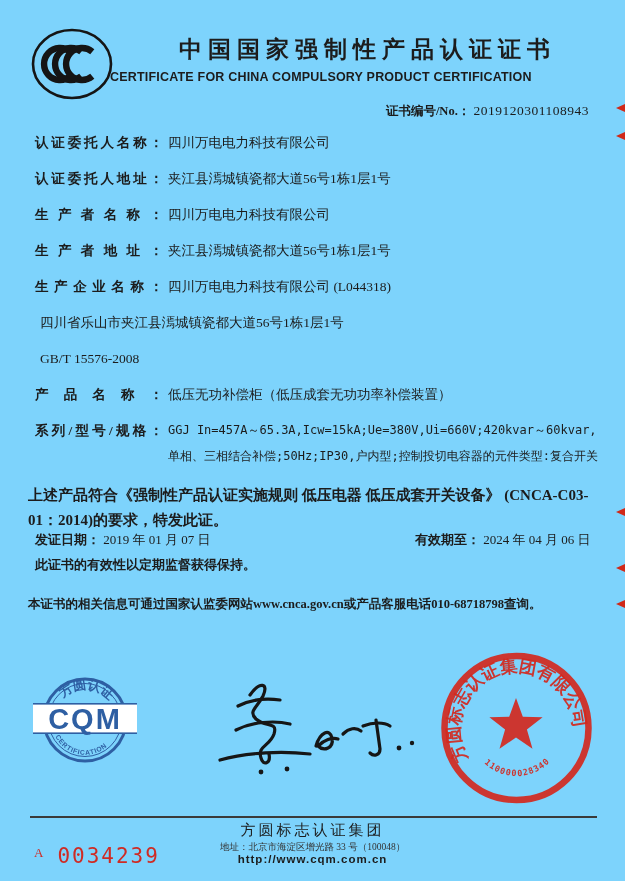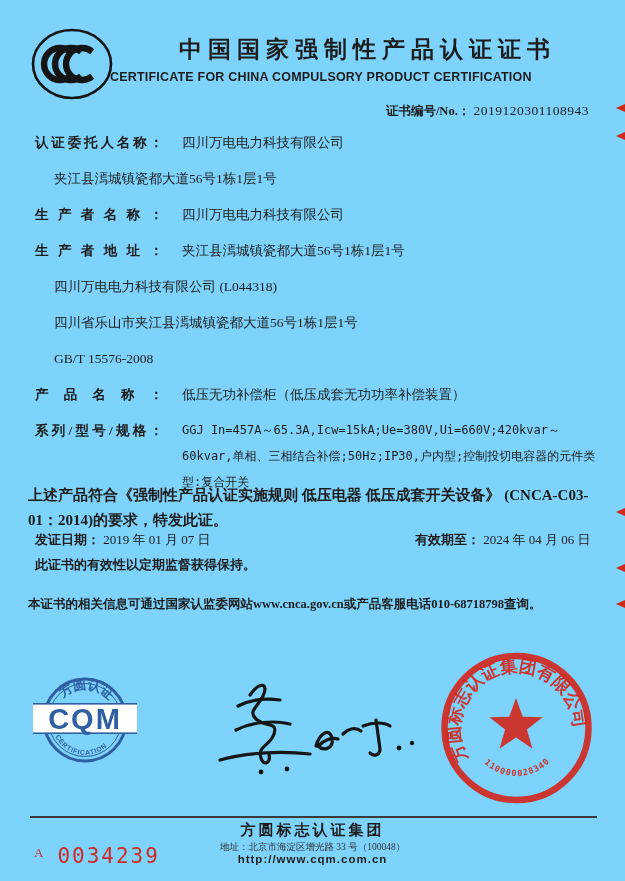--- a/index.html
+++ b/index.html
@@ -27,42 +27,42 @@
   .certno .val{font-size:13.5px;letter-spacing:0.5px;}
   
   .fields{position:absolute;left:35px;right:18px;top:132px;}
   .frow{display:flex;margin-bottom:15px;}
   .flabel{
     display:inline-block;width:128px;flex:0 0 128px;
     font-weight:bold;font-size:13.5px;line-height:21px;
     text-align:justify;text-align-last:justify;
   }
   .fvalue{
-    flex:1;font-size:13.5px;line-height:21px;margin-left:19px;
+    flex:1;font-size:13.5px;line-height:21px;margin-left:5px;
   }
   .frow.specs .fvalue{
     font-family:"DejaVu Sans Mono","Liberation Mono",monospace;
     font-size:12px;line-height:26px;margin-top:-3px;
   }
   .statement{
     position:absolute;left:28px;right:14px;top:483px;
     font-size:15px;font-weight:bold;line-height:25px;
   }
   .dates-row{position:absolute;left:35px;right:20px;top:531px;font-size:13px;white-space:nowrap;}
   .dates-row .lbl{font-weight:bold;text-align:right;}
   .expiry{position:absolute;left:380px;top:0;}
   .validity-note{position:absolute;left:35px;top:556px;font-size:13px;font-weight:bold;}
   .info-note{position:absolute;left:28px;right:14px;top:596px;font-size:12.5px;font-weight:bold;}
   
   .cqm-logo{position:absolute;left:33px;top:676px;}
   .signature{position:absolute;left:213px;top:668px;}
   .stamp{position:absolute;left:436px;top:648px;}
   .footer-rule{position:absolute;left:30px;right:28px;top:816px;border-top:2.5px solid #3a3a3a;}
   .footer-org{position:absolute;left:0;right:0;top:821px;text-align:center;
-    font-size:15px;font-weight:bold;letter-spacing:3px;}
+    font-size:15px;font-weight:normal;letter-spacing:3px;}
   .footer-addr{position:absolute;left:0;right:0;top:841px;text-align:center;font-size:9.5px;color:#333;}
   .footer-url{position:absolute;left:0;right:0;top:853px;text-align:center;
     font-size:11.5px;font-weight:bold;letter-spacing:1px;
     font-family:"Liberation Sans","DejaVu Sans",sans-serif;}
   .serial{position:absolute;left:34px;top:844px;color:#cf2b24;white-space:nowrap;}
   .serial .pfx{font-size:13px;vertical-align:6px;margin-right:14px;}
   .serial .num{font-size:21px;letter-spacing:2px;font-family:"DejaVu Sans Mono","Liberation Mono",monospace;}
   
   .edge-mark{
     position:absolute;right:0;width:0;height:0;
@@ -90,31 +90,33 @@
     <span class="lbl">证书编号/No.：</span>
     <span class="val">2019120301108943</span>
   </div>
 
   <div class="fields">
     <div class="frow">
       <span class="flabel">认证委托人名称：</span>
       <span class="fvalue">四川万电电力科技有限公司</span>
     </div>
     <div class="frow">
+      <span class="flabel">认证委托人地址：</span>
       <span class="fvalue">夹江县漹城镇瓷都大道56号1栋1层1号</span>
     </div>
     <div class="frow">
       <span class="flabel">生产者名称：</span>
       <span class="fvalue">四川万电电力科技有限公司</span>
     </div>
     <div class="frow">
       <span class="flabel">生产者地址：</span>
       <span class="fvalue">夹江县漹城镇瓷都大道56号1栋1层1号</span>
     </div>
     <div class="frow">
+      <span class="flabel">生产企业名称：</span>
       <span class="fvalue">四川万电电力科技有限公司 (L044318)</span>
     </div>
     <div class="frow">
       <span class="fvalue">四川省乐山市夹江县漹城镇瓷都大道56号1栋1层1号</span>
     </div>
     <div class="frow">
       <span class="fvalue">GB/T 15576-2008</span>
     </div>
     <div class="frow">
       <span class="flabel">产品名称：</span>

